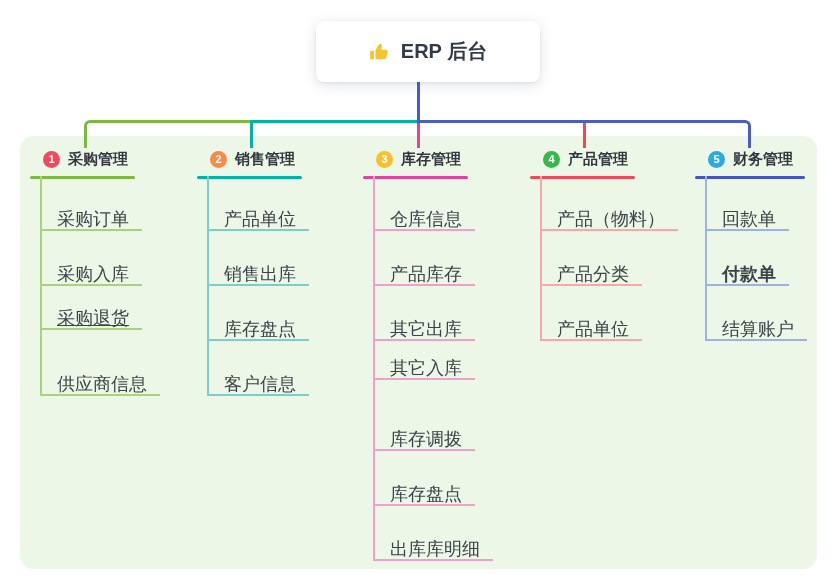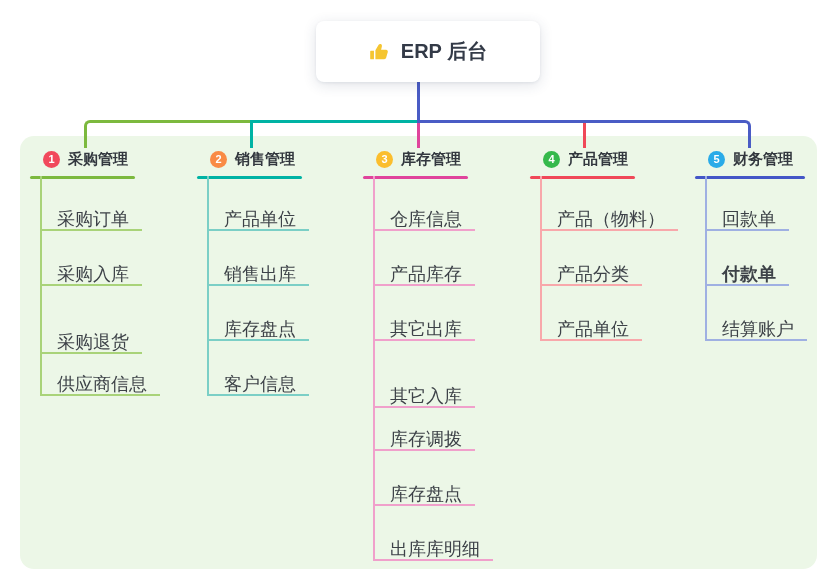--- a/index.html
+++ b/index.html
@@ -90,21 +90,21 @@
 <div id="branches">
     <div class="branch" style="left: 30px;">
       <div class="branch-head">
         <span class="badge" style="background: rgb(241, 73, 92);">1</span>
         <span class="branch-label">采购管理</span>
       </div>
       <div class="head-line" style="width: 105px; background: rgb(124, 185, 62);"></div>
       <div class="trunk" style="height: 220px; background: rgb(169, 211, 121);"></div>
       <div class="child" style="top: 61px; border-bottom-color: rgb(169, 211, 121);">采购订单</div>
       <div class="child" style="top: 116px; border-bottom-color: rgb(169, 211, 121);">采购入库</div>
-      <div class="child" style="top: 184px; border-bottom-color: rgb(169, 211, 121);">采购退货</div>
+      <div class="child" style="top: 160px; border-bottom-color: rgb(169, 211, 121); text-decoration: underline;">采购退货</div>
       <div class="child" style="top: 226px; border-bottom-color: rgb(169, 211, 121);">供应商信息</div>
     </div>
     <div class="branch" style="left: 197px;">
       <div class="branch-head">
         <span class="badge" style="background: rgb(249, 139, 69);">2</span>
         <span class="branch-label">销售管理</span>
       </div>
       <div class="head-line" style="width: 105px; background: rgb(0, 179, 164);"></div>
       <div class="trunk" style="height: 220px; background: rgb(123, 207, 198);"></div>
       <div class="child" style="top: 61px; border-bottom-color: rgb(123, 207, 198);">产品单位</div>
@@ -115,21 +115,21 @@
     <div class="branch" style="left: 363px;">
       <div class="branch-head">
         <span class="badge" style="background: rgb(251, 190, 45);">3</span>
         <span class="branch-label">库存管理</span>
       </div>
       <div class="head-line" style="width: 105px; background: rgb(224, 68, 156);"></div>
       <div class="trunk" style="height: 385px; background: rgb(240, 160, 203);"></div>
       <div class="child" style="top: 61px; border-bottom-color: rgb(240, 160, 203);">仓库信息</div>
       <div class="child" style="top: 116px; border-bottom-color: rgb(240, 160, 203);">产品库存</div>
       <div class="child" style="top: 171px; border-bottom-color: rgb(240, 160, 203);">其它出库</div>
-      <div class="child" style="top: 238px; border-bottom-color: rgb(240, 160, 203);">其它入库</div>
+      <div class="child" style="top: 210px; border-bottom-color: rgb(240, 160, 203);">其它入库</div>
       <div class="child" style="top: 281px; border-bottom-color: rgb(240, 160, 203);">库存调拨</div>
       <div class="child" style="top: 336px; border-bottom-color: rgb(240, 160, 203);">库存盘点</div>
       <div class="child" style="top: 391px; border-bottom-color: rgb(240, 160, 203);">出库库明细</div>
     </div>
     <div class="branch" style="left: 530px;">
       <div class="branch-head">
         <span class="badge" style="background: rgb(53, 185, 75);">4</span>
         <span class="branch-label">产品管理</span>
       </div>
       <div class="head-line" style="width: 105px; background: rgb(240, 72, 88);"></div>

